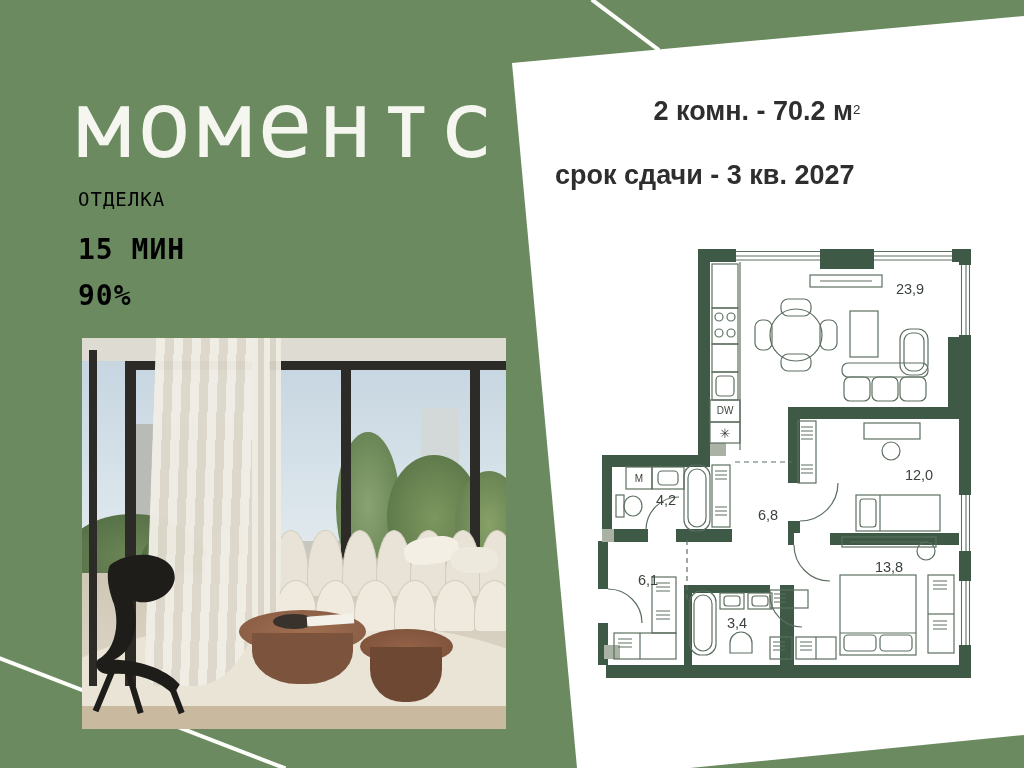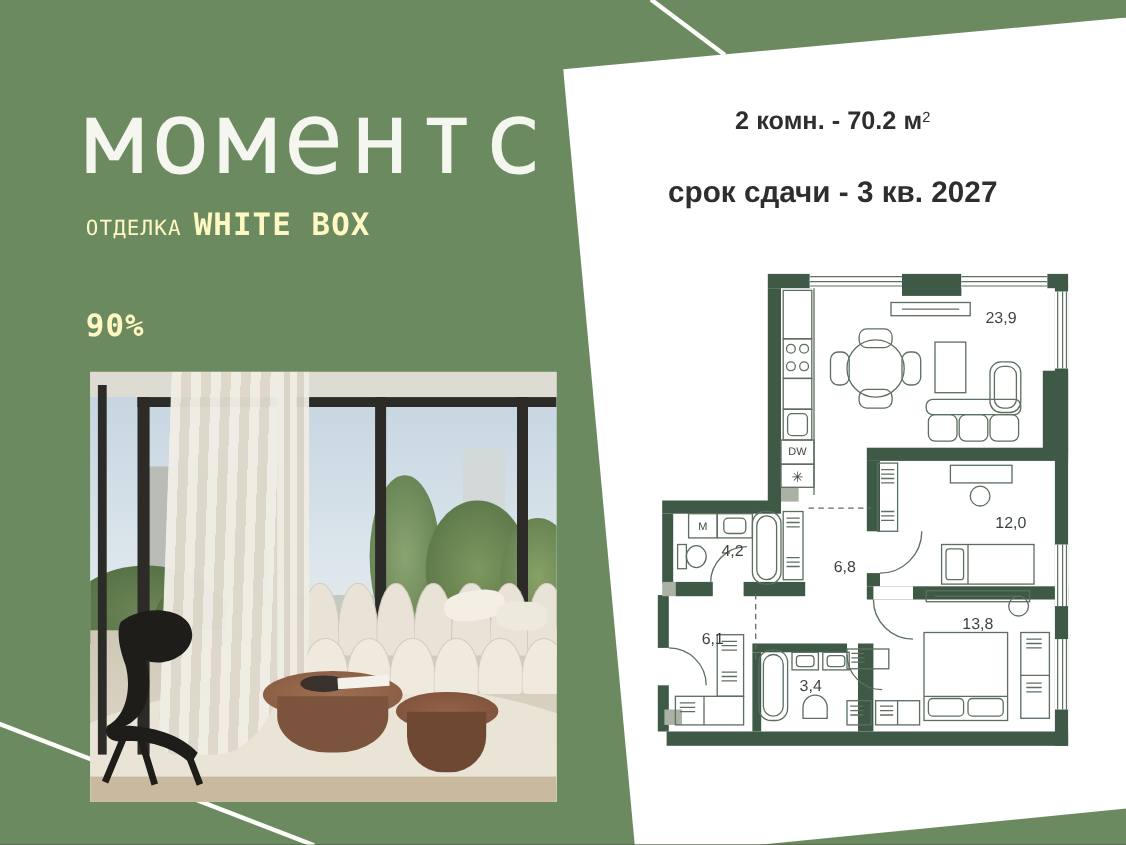--- a/index.html
+++ b/index.html
@@ -3,36 +3,36 @@
 <meta charset="utf-8">
 <style>
   html,body{margin:0;padding:0;background:#444;}
   .stage{position:relative;width:1024px;height:768px;overflow:hidden;
          background:#6b8a60;font-family:"Liberation Sans",sans-serif;}
   
   .logo{position:absolute;left:76px;top:80px;z-index:2;
         font-family:"DejaVu Sans Mono",monospace;font-size:92px;line-height:1;
         letter-spacing:5px;color:#f4f6ef;font-weight:400;white-space:nowrap;}
   .feat{position:absolute;left:78px;z-index:2;display:flex;align-items:baseline;
-        gap:11px;color:#fef9c3;font-family:"DejaVu Sans Mono",monospace;white-space:nowrap;}
+        gap:27px;color:#000000;font-family:"DejaVu Sans Mono",monospace;white-space:nowrap;}
   .feat-small{font-size:19px;letter-spacing:1px;}
   .feat-big{font-size:28px;font-weight:700;letter-spacing:1px;}
   .feat1{top:188px;} .feat2{top:233px;} .feat3{top:279px;flex-direction:column;}
   
   .diag{position:absolute;height:4px;background:#fdfdfa;transform-origin:0 0;z-index:1;}
   .diag-top{left:593px;top:-2px;width:84px;transform:rotate(36.9deg);}
   .diag-bottom{left:-3px;top:655px;width:310px;transform:rotate(21.1deg);}
   
   .card{position:absolute;inset:0;background:#ffffff;z-index:3;
         clip-path:polygon(512px 63px,1024px 16px,1024px 735px,690px 768px,577px 768px);}
   .card-head{position:absolute;left:555px;top:96px;width:404px;z-index:4;
              text-align:center;color:#2e2e2e;}
-  .card-title{font-size:23px;font-weight:700;letter-spacing:0px;}
+  .card-title{font-size:27px;font-weight:700;letter-spacing:0px;}
   .card-sub{position:absolute;left:555px;top:160px;width:404px;z-index:4;
-            text-align:center;color:#2e2e2e;font-size:27px;font-weight:700;}
+            text-align:left;color:#2e2e2e;font-size:27px;font-weight:700;}
   
   .plan{position:absolute;left:588px;top:245px;width:390px;height:440px;z-index:5;}
   .plan text{font-family:"Liberation Sans",sans-serif;fill:#3a433b;}
   
   .photo{position:absolute;left:82px;top:338px;width:424px;height:391px;overflow:hidden;
          z-index:2;background:#d8d3c6;}
   .photo *{position:absolute;}
   .ph-sky{left:0;top:0;width:100%;height:64%;
           background:linear-gradient(#c3d3df 0%,#dce6ec 70%,#e7ebe9 100%);}
   .ph-top{left:0;top:0;width:100%;height:6%;background:#dedbd2;}
@@ -89,23 +89,23 @@
 
 <div class="stage">
 
   <div class="diag diag-top"></div>
   <div class="diag diag-bottom"></div>
 
   <div class="logo">моментс</div>
 
   <div class="feat feat1">
     <span class="feat-small">ОТДЕЛКА</span>
-    <span class="feat-big">WHITE BOX</span>
   </div>
   <div class="feat feat2">
+    <span class="feat-big">15 МИН</span>
   </div>
   <div class="feat feat3">
     <span class="feat-big">90%</span>
   </div>
 
   <div class="photo">
     <div class="ph-sky"></div>
     <div class="ph-top"></div>
     <div class="ph-bldg1"></div>
     <div class="ph-bldg2"></div>

